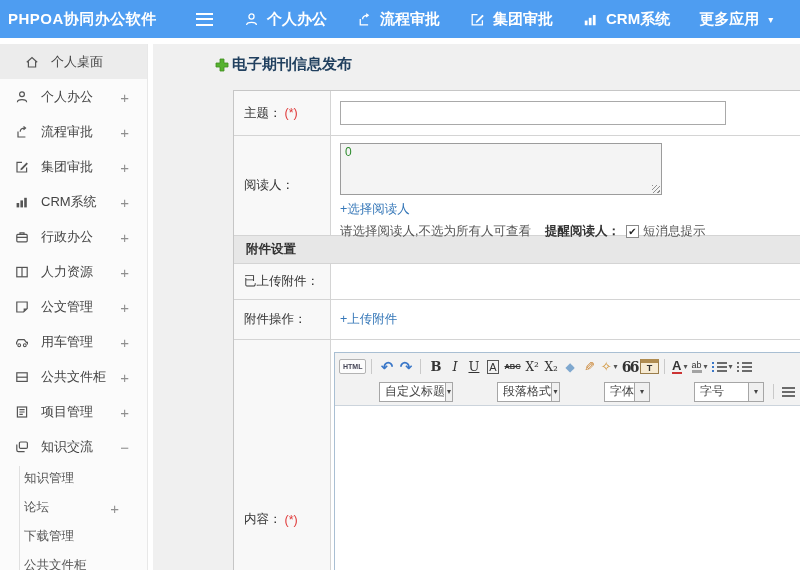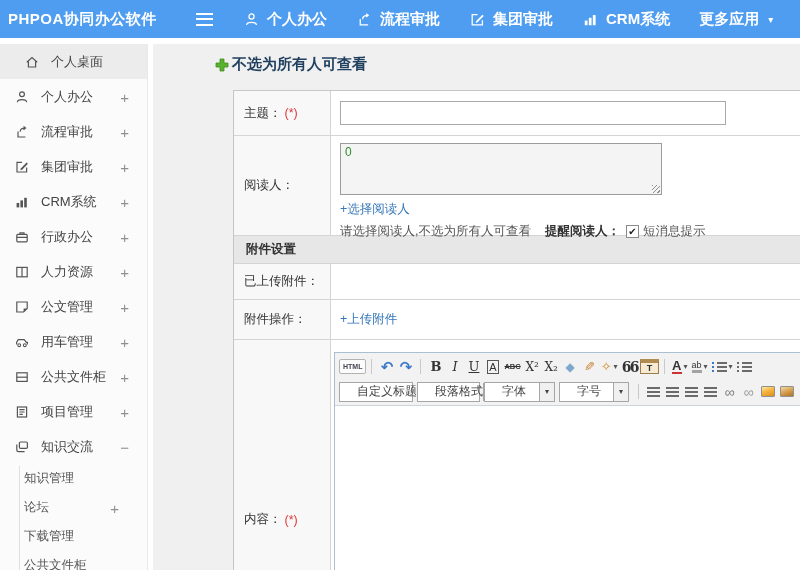--- a/index.html
+++ b/index.html
@@ -83,22 +83,22 @@
     border:1px solid #a9bfd3; background:#fff; display:flex; flex-direction:column; }
   .ed-toolbar { background:#f2f2f2; border-bottom:1px solid #ccd4dc; padding:1px 0; }
   .ed-row { display:flex; align-items:center; height:25px; padding-left:4px;
     white-space:nowrap; overflow:hidden; }
   .ed-body { flex:1; background:#fff; }
   .tb-sep { width:1px; height:15px; background:#c9c9c9; margin:0 5px; flex:none; }
   .tbtn { height:20px; min-width:19px; padding:0 2px; display:inline-flex; align-items:center;
     justify-content:center; font-size:13px; color:#333; cursor:pointer; flex:none; }
   .tbtn .caret { font-size:8px; color:#555; margin-left:2px; }
   .tb-select { border:1px solid #a6a6a6; background:#fff; height:20px; display:inline-flex;
-    align-items:center; font-size:12px; color:#444; padding-left:17px; margin-right:4px;
-    cursor:pointer; flex:none; }
+    align-items:center; font-size:12px; color:#444; padding-left:5px; margin-right:4px;
+    cursor:pointer; flex:none;margin-left:40px; }
   .tb-select .sel-arrow { width:15px; height:18px; border-left:1px solid #a6a6a6;
     background:#f0f0f0; display:inline-flex; align-items:center; justify-content:center;
     font-size:8px; color:#444; margin-left:auto; }
   .lines { width:13px; height:10px; position:relative;
     background:repeating-linear-gradient(to bottom,#6b6b6b 0 1.6px,transparent 1.6px 4.2px); }
 
   [data-name="html-source-button"] { border:1px solid #b3b3b3; background:#fcfcfc; height:15px;
     padding:0 3px; border-radius:2px; }
   [data-name="html-source-icon"] { font-size:7px; font-weight:bold; color:#445; }
   [data-name="undo-icon"], [data-name="redo-icon"] { color:#3a77c8; font-size:15px; font-weight:bold; }
@@ -128,21 +128,21 @@
     width:2.5px; height:10px;
     background:repeating-linear-gradient(to bottom,#6b6b6b 0 1.6px,transparent 1.6px 4.2px); }
   [data-name="link-icon"] { font-size:14px; color:#808080; }
   [data-name="unlink-icon"] { font-size:14px; color:#9e9e9e; }
   [data-name="image-icon"], [data-name="media-icon"] { width:14px; height:11px;
     border:1px solid #909090; border-radius:1px; display:inline-block;
     background:linear-gradient(160deg,#fde9a8 0%,#f5b53e 45%,#e08c22 100%); }
   [data-name="media-icon"] { background:linear-gradient(160deg,#f3d9a6 0%,#d49a48 55%,#a9742c 100%); }
   [data-name="heading-select"] { width:74px; }
   [data-name="paragraph-select"] { width:63px; }
-  [data-name="font-family-select"] { width:71px; }
+  [data-name="font-family-select"] { width:46px; }
   [data-name="font-size-select"] { width:70px; }
 </style>
 </head>
 <body>
 
 <div class="header" data-name="app-header">
   <div class="logo" data-name="app-logo">PHPOA协同办公软件</div>
   <div class="hamburger" data-name="menu-toggle-icon"></div>
   <div class="top-nav" data-name="top-nav">
       <div class="nav-item" data-name="nav-item-1">
@@ -329,21 +329,21 @@
 <div class="scroll-strip" data-name="sidebar-scrollbar"></div>
 
 <div class="main" data-name="main-content">
 
   <div class="page-title" data-name="page-title">
     <span class="plus-icon" data-name="add-plus-icon">
       <svg viewBox="0 0 14 14">
           <path d="M5 1h4v4h4v4H9v4H5V9H1V5h4z" fill="#56b22f" stroke="#3f8e1e" stroke-width="0.8"></path>
         </svg>
     </span>
-    <span data-name="page-title-text">不选为所有人可查看</span>
+    <span data-name="page-title-text">电子期刊信息发布</span>
   </div>
 
   <div class="form-table" data-name="publish-form">
 
     <div class="frow row-subject" data-name="subject-row">
       <div class="flabel" data-name="subject-label">
         <span>主题：</span>
         <span class="req" data-name="required-mark">(*)</span>
       </div>
       <div class="fcontent">

